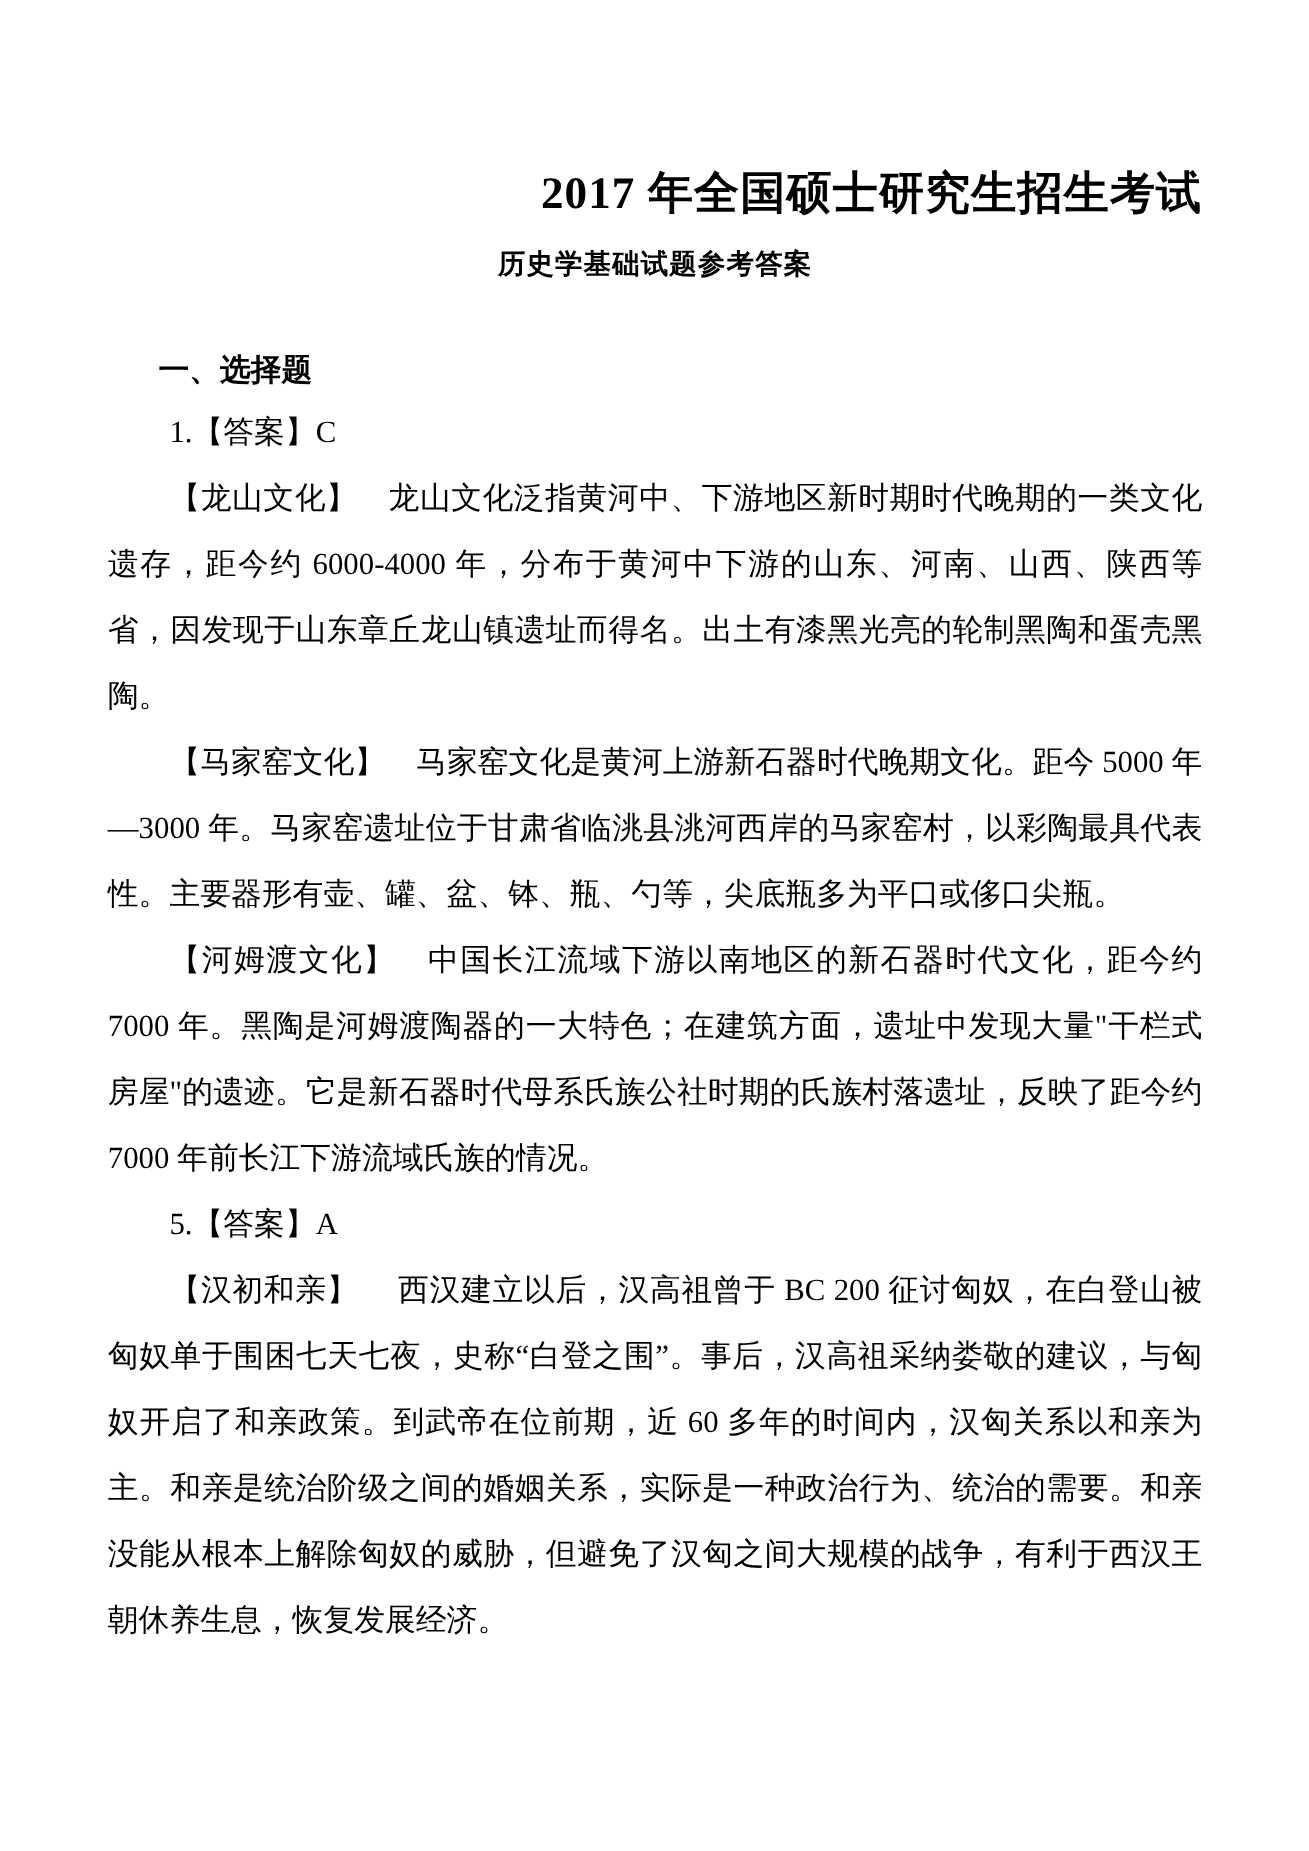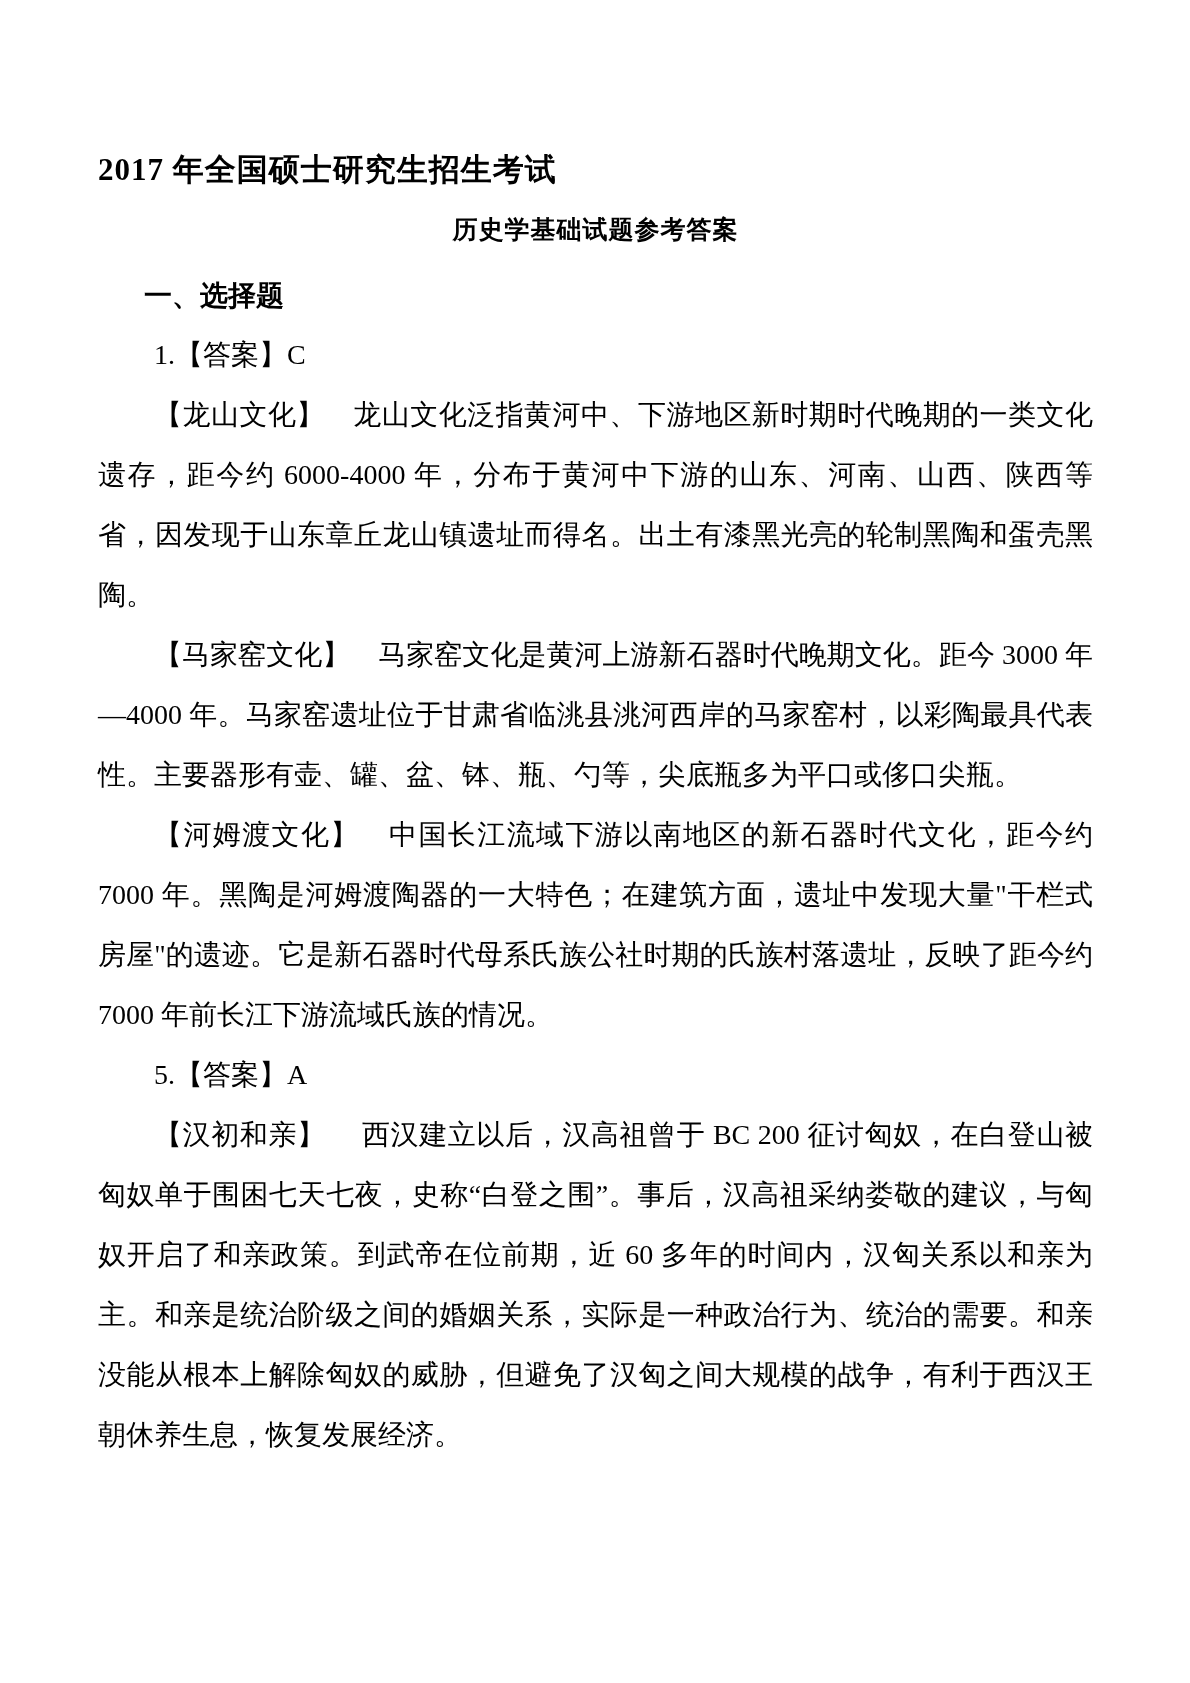--- a/index.html
+++ b/index.html
@@ -15,38 +15,38 @@
     overflow: hidden;
   }
   .page {
     box-sizing: border-box;
     width: 1190px;
     height: 1683px;
     padding: 152px 97px 0 98px;
   }
   .doc-title {
     margin: 0;
-    text-align: left;
-    font-size: 31px;
+    text-align: right;
+    font-size: 41px;
     line-height: 1.15;
     font-weight: bold;
     font-family: "Liberation Serif", "DejaVu Serif", serif;
     letter-spacing: 1px;
   }
   .doc-subtitle {
     margin: 27px 0 0 0;
     text-align: center;
     font-size: 25px;
     line-height: 1.15;
     font-weight: 700;
     font-family: "Liberation Sans", "DejaVu Sans", sans-serif;
     letter-spacing: 1px;
   }
   .section-heading {
-    margin: 36px 0 0 46px;
+    margin: 64px 0 0 46px;
     font-size: 28px;
     line-height: 1.2;
     font-weight: 700;
     font-family: "Liberation Sans", "DejaVu Sans", sans-serif;
   }
   .content {
     margin-top: 12px;
     font-size: 28px;
     line-height: 60px;
     text-align: justify;
@@ -64,21 +64,21 @@
   <h1 class="doc-title">2017 年全国硕士研究生招生考试</h1>
 
   <h2 class="doc-subtitle">历史学基础试题参考答案</h2>
 
   <h3 class="section-heading">一、选择题</h3>
 
   <div class="content">
 
     <p>1.【答案】C</p>
     <p>【龙山文化】　龙山文化泛指黄河中、下游地区新时期时代晚期的一类文化遗存，距今约 6000-4000 年，分布于黄河中下游的山东、河南、山西、陕西等省，因发现于山东章丘龙山镇遗址而得名。出土有漆黑光亮的轮制黑陶和蛋壳黑陶。</p>
-    <p>【马家窑文化】　马家窑文化是黄河上游新石器时代晚期文化。距今 3000 年—4000 年。马家窑遗址位于甘肃省临洮县洮河西岸的马家窑村，以彩陶最具代表性。主要器形有壶、罐、盆、钵、瓶、勺等，尖底瓶多为平口或侈口尖瓶。</p>
+    <p>【马家窑文化】　马家窑文化是黄河上游新石器时代晚期文化。距今 5000 年—3000 年。马家窑遗址位于甘肃省临洮县洮河西岸的马家窑村，以彩陶最具代表性。主要器形有壶、罐、盆、钵、瓶、勺等，尖底瓶多为平口或侈口尖瓶。</p>
     <p>【河姆渡文化】　中国长江流域下游以南地区的新石器时代文化，距今约 7000 年。黑陶是河姆渡陶器的一大特色；在建筑方面，遗址中发现大量"干栏式房屋"的遗迹。它是新石器时代母系氏族公社时期的氏族村落遗址，反映了距今约 7000 年前长江下游流域氏族的情况。</p>
 
     <p>5.【答案】A</p>
     <p>【汉初和亲】　 西汉建立以后，汉高祖曾于 BC 200 征讨匈奴，在白登山被匈奴单于围困七天七夜，史称“白登之围”。事后，汉高祖采纳娄敬的建议，与匈奴开启了和亲政策。到武帝在位前期，近 60 多年的时间内，汉匈关系以和亲为主。和亲是统治阶级之间的婚姻关系，实际是一种政治行为、统治的需要。和亲没能从根本上解除匈奴的威胁，但避免了汉匈之间大规模的战争，有利于西汉王朝休养生息，恢复发展经济。</p>
 
   </div>
 
 </div>
 
 </body></html>

